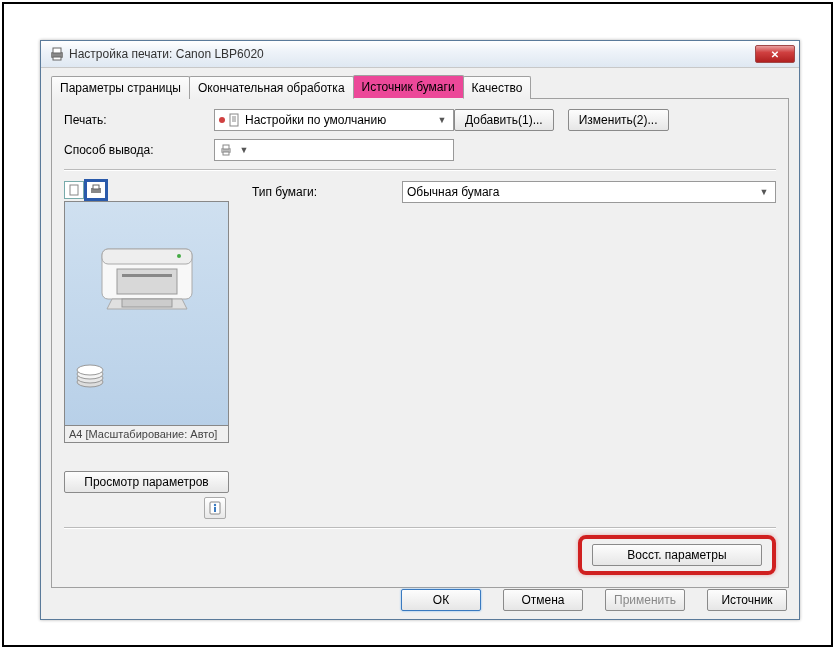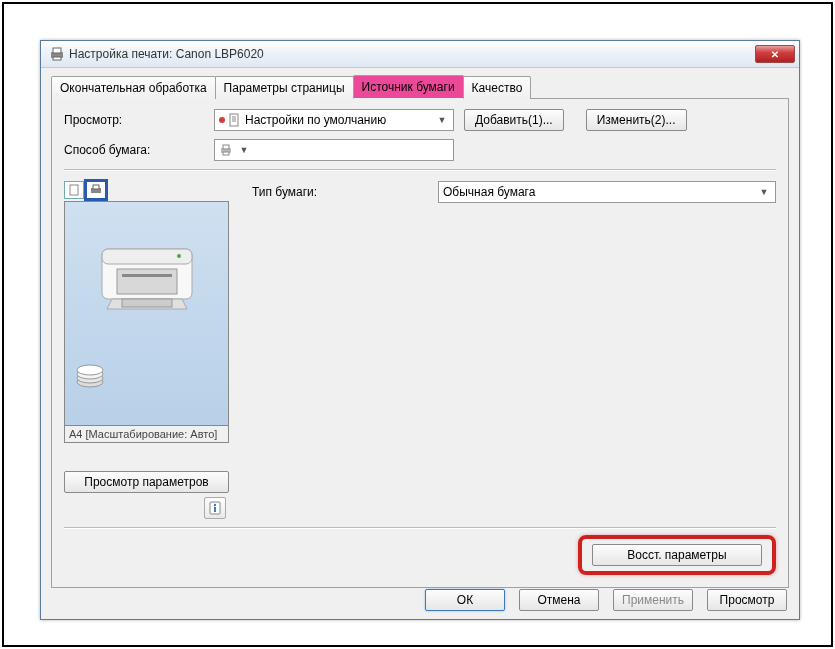--- a/index.html
+++ b/index.html
@@ -16,85 +16,85 @@
 .tab.active { background: #ec4899; border-bottom: 1px solid #f0f0f0; position: relative; z-index: 3; }
 .tab-panel { border: 1px solid #a0a0a0; background: #f0f0f0; padding: 10px 12px; height: 490px; position: relative; }
 .row { display: flex; align-items: center; margin-bottom: 8px; }
 .label-col { width: 150px; }
 .dropdown { display: inline-flex; align-items: center; border: 1px solid #999; background: #fff; height: 22px; padding: 0 4px; width: 240px; cursor: pointer; }
 .dropdown .dd-icon { width: 14px; height: 14px; margin-right: 4px; flex-shrink: 0; }
 .dropdown .dd-text { flex: 1; }
 .dropdown .dd-arrow { width: 14px; text-align: center; font-size: 9px; color: #555; }
 .btn { border: 1px solid #8a8a8a; background: linear-gradient(#fdfdfd,#e6e6e6); padding: 2px 10px; border-radius: 2px; cursor: pointer; height: 22px; display: inline-flex; align-items: center; }
 .btn.disabled { color: #888; cursor: default; }
-.btn-group { display: flex; gap: 22px; margin-left: 10px; }
+.btn-group { display: flex; gap: 14px; }
 .hr { border-top: 1px solid #bbb; border-bottom: 1px solid #fff; margin: 4px 0 10px 0; }
 .main-area { display: flex; }
 .preview-col { width: 180px; }
 .preview-toggle { display: flex; gap: 2px; margin-bottom: 2px; }
 .pv-btn { width: 20px; height: 18px; border: 1px solid #7aa; background: #fff; display: flex; align-items: center; justify-content: center; cursor: pointer; }
 .pv-btn.sel { outline: 2px solid #2a5aaa; border-color: #2a5aaa; }
 .preview-box { width: 165px; height: 225px; border: 1px solid #888; background: linear-gradient(#cfe0f0,#b8d0e8); display: flex; flex-direction: column; align-items: center; justify-content: flex-start; padding-top: 12px; }
 .printer-svg { width: 120px; height: 110px; }
 .stack-icon { margin-top: 40px; align-self: flex-start; margin-left: 10px; }
 .preview-caption { width: 165px; background: #f0f0f0; border: 1px solid #888; border-top: none; padding: 2px 4px; color: #444; font-size: 11px; }
 .view-params { margin-top: 28px; width: 165px; }
 .info-icon { margin-top: 4px; margin-left: 140px; width: 22px; height: 22px; border: 1px solid #aaa; background: linear-gradient(#fff,#e8e8e8); border-radius: 2px; display: flex; align-items: center; justify-content: center; cursor: pointer; }
 .right-col { flex: 1; margin-left: 8px; }
-.paper-type-row { display: flex; align-items: center; gap: 36px; }
+.paper-type-row { display: flex; align-items: center; }
 .paper-label { width: 150px; }
 .paper-dd { flex: 1; align-items: center; }
 .restore-area { position: absolute; right: 12px; bottom: 12px; border: 4px solid #d02020; border-radius: 8px; padding: 5px 10px; box-shadow: 0 0 4px rgba(200,0,0,0.3); }
 .restore-btn { width: 170px; justify-content: center; }
-.bottom-bar { position: absolute; left: 0; right: 0; bottom: 8px; display: flex; justify-content: flex-end; gap: 14px; padding: 0 12px; }
+.bottom-bar { position: absolute; left: 0; right: 0; bottom: 8px; display: flex; justify-content: flex-end; gap: 22px; padding: 0 12px; }
 .bottom-bar .btn { width: 80px; justify-content: center; }
 .ok-btn { border: 1px solid #3a7ac0; box-shadow: 0 0 2px #6ab0f0; }
 .red-dot { width: 6px; height: 6px; background: #d04040; border-radius: 50%; margin-right: 2px; flex-shrink: 0; }
 </style>
 </head>
 <body>
 <div class="outer">
 <div class="window">
   <div class="titlebar">
     <svg class="title-icon" viewBox="0 0 16 14">
           <rect x="2" y="5" width="12" height="6" fill="#888" rx="1"></rect>
           <rect x="4" y="1" width="8" height="5" fill="#fff" stroke="#666"></rect>
           <rect x="4" y="10" width="8" height="3" fill="#fff" stroke="#666"></rect>
         </svg>
     <span class="title-text">Настройка печати: Canon LBP6020</span>
     <div class="close-btn">✕</div>
   </div>
   <div class="content">
     <div class="tabs">
+      <div class="tab">Параметры страницы</div>
       <div class="tab">Окончательная обработка</div>
-      <div class="tab">Параметры страницы</div>
       <div class="tab active">Источник бумаги</div>
       <div class="tab">Качество</div>
     </div>
     <div class="tab-panel">
       <div class="row">
-        <div class="label-col">Просмотр:</div>
+        <div class="label-col">Печать:</div>
         <div class="dropdown">
           <span class="red-dot"></span>
           <svg class="dd-icon" viewBox="0 0 14 14">
                 <rect x="3" y="1" width="8" height="12" fill="#fff" stroke="#888"></rect>
                 <line x1="5" y1="4" x2="9" y2="4" stroke="#888"></line>
                 <line x1="5" y1="6" x2="9" y2="6" stroke="#888"></line>
                 <line x1="5" y1="8" x2="9" y2="8" stroke="#888"></line>
               </svg>
           <span class="dd-text">Настройки по умолчанию</span>
           <span class="dd-arrow">▼</span>
         </div>
         <div class="btn-group">
           <div class="btn">Добавить(1)...</div>
           <div class="btn">Изменить(2)...</div>
         </div>
       </div>
       <div class="row">
-        <div class="label-col">Способ бумага:</div>
+        <div class="label-col">Способ вывода:</div>
         <div class="dropdown">
           <svg class="dd-icon" viewBox="0 0 14 14">
                 <rect x="2" y="5" width="10" height="5" fill="#bbb" rx="1"></rect>
                 <rect x="4" y="2" width="6" height="4" fill="#fff" stroke="#888"></rect>
                 <rect x="4" y="9" width="6" height="3" fill="#fff" stroke="#888"></rect>
               </svg>
           <span class="dd-arrow">▼</span>
         </div>
       </div>
       <div class="hr"></div>
@@ -153,16 +153,16 @@
       <div class="hr" style="position:absolute; left:12px; right:12px; bottom:48px;"></div>
       <div class="restore-area">
         <div class="btn restore-btn">Восст. параметры</div>
       </div>
     </div>
   </div>
   <div class="bottom-bar">
     <div class="btn ok-btn">ОК</div>
     <div class="btn">Отмена</div>
     <div class="btn disabled">Применить</div>
-    <div class="btn">Просмотр</div>
+    <div class="btn">Источник</div>
   </div>
 </div>
 </div>
 
 </body></html>

